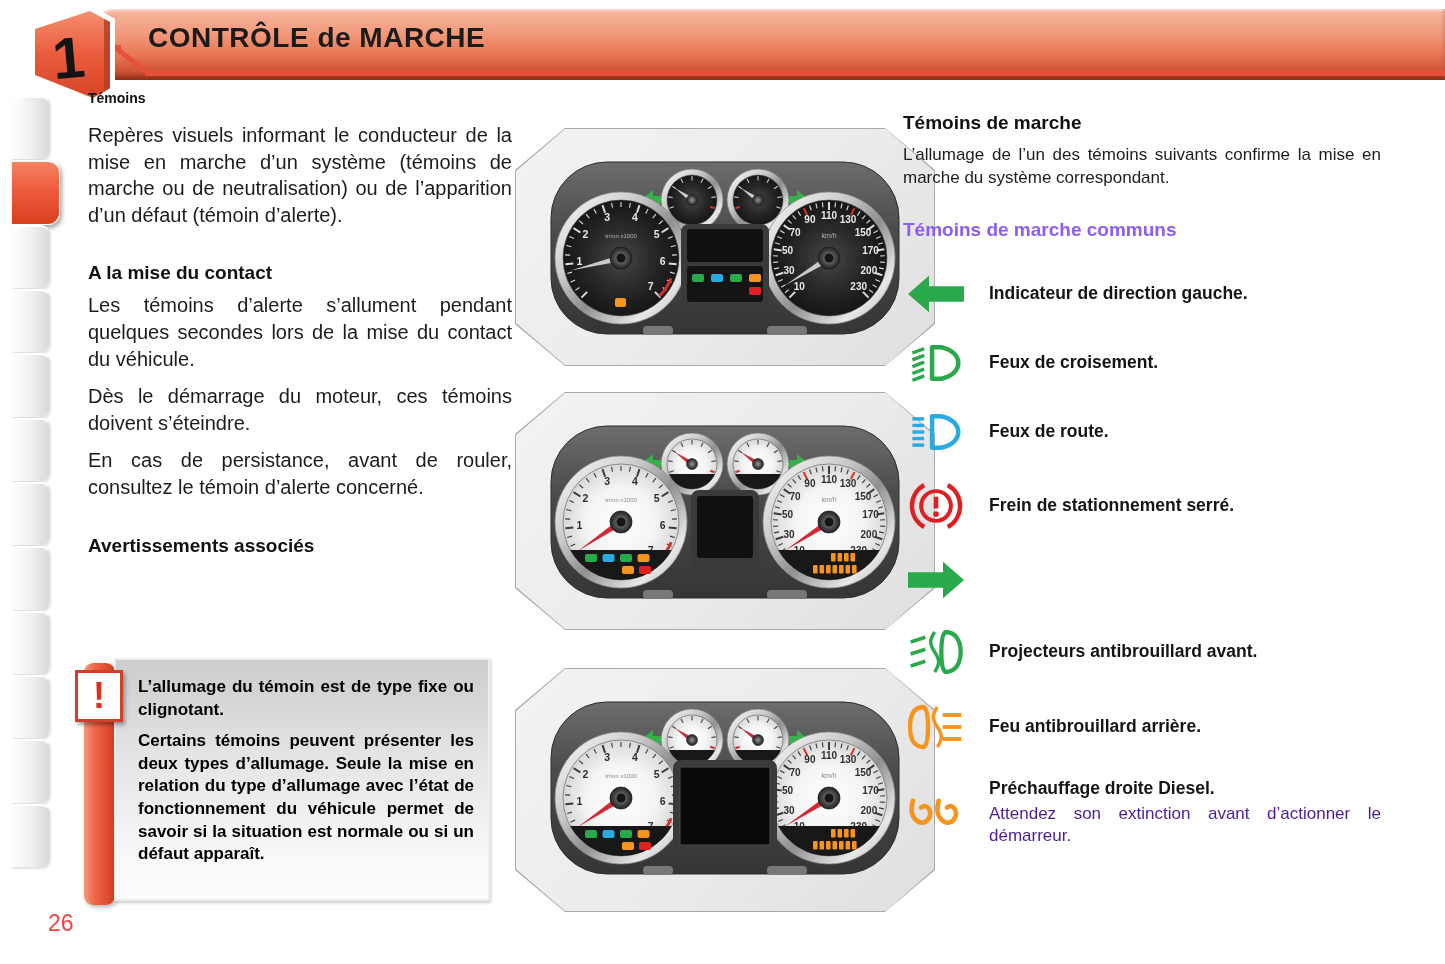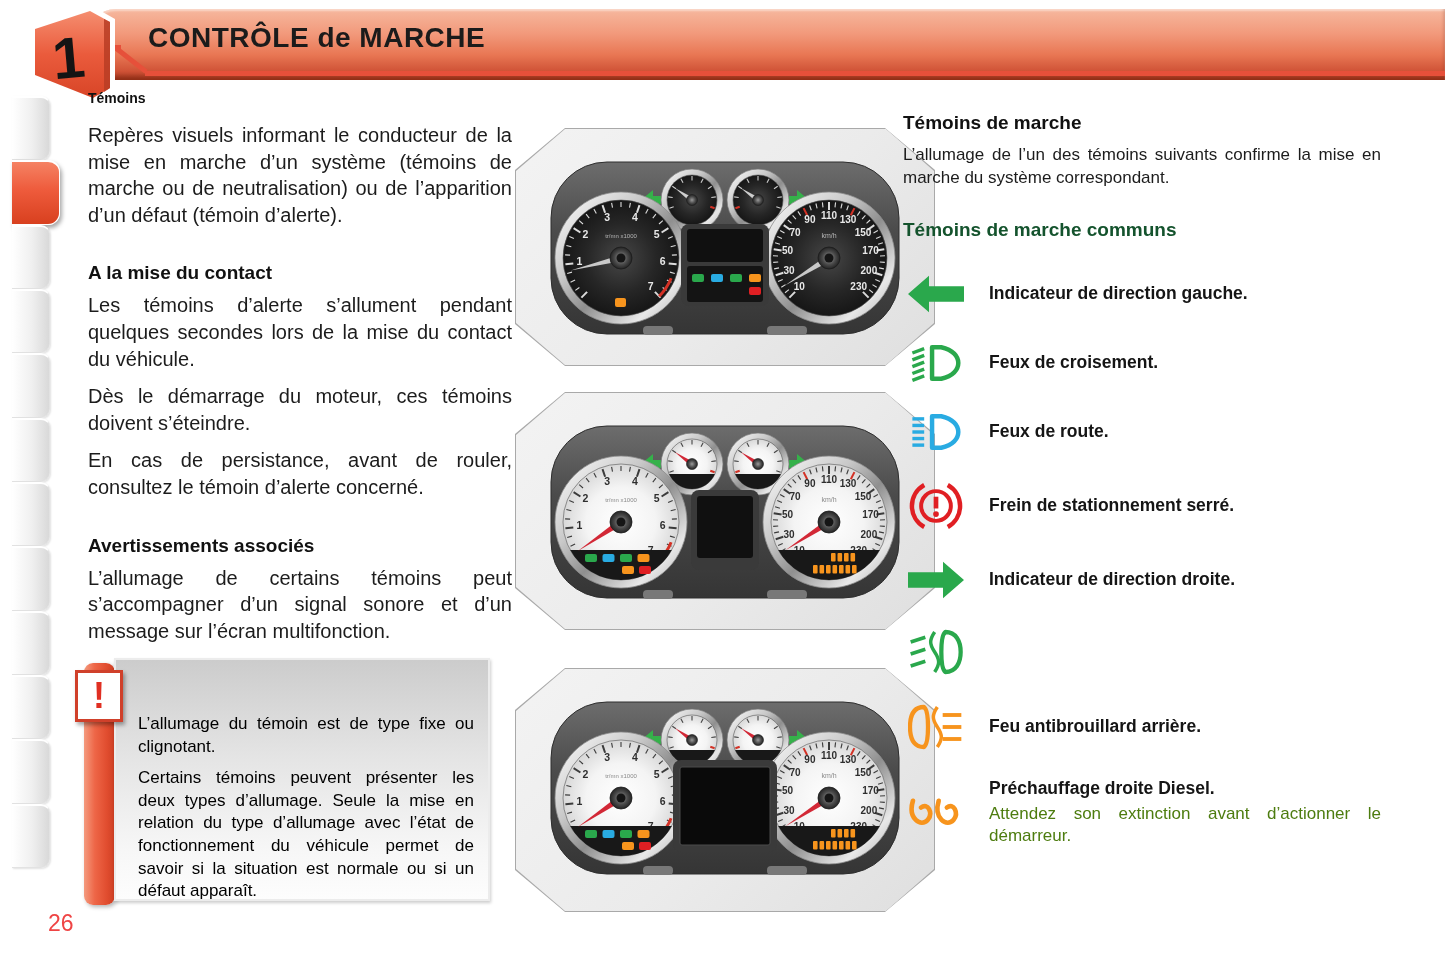--- a/index.html
+++ b/index.html
@@ -35,47 +35,47 @@
   .para{font-size:20px;line-height:1.33;text-align:justify;margin:0 0 11px 0;}
 
   
   .warning-box{position:absolute;left:84px;top:658px;width:406px;height:247px;}
   .warn-bar{position:absolute;left:0;top:5px;width:31px;height:242px;border-radius:9px;
     background:linear-gradient(90deg,#f49a7e 0%,#ee6647 35%,#e04c2e 75%,#cc3f24 100%);
     box-shadow:2px 2px 4px rgba(0,0,0,.3);}
   .warn-content{position:absolute;left:30px;top:0;right:0;bottom:4px;
     background:linear-gradient(180deg,#cccccc 0%,#e4e4e4 40%,#f7f7f7 80%,#fdfdfd 100%);
     border:2px solid #ececec;box-shadow:1px 2px 3px rgba(0,0,0,.2);
-    padding:53px 14px 10px 22px;box-sizing:border-box;}
+    padding:16px 14px 10px 22px;box-sizing:border-box;font-weight:bold;}
   .warn-content .para{font-size:17px;margin-bottom:9px;}
   .excl-box{position:absolute;left:-9px;top:12px;width:42px;height:46px;background:#fff;
     border:3px solid #d0402a;box-shadow:2px 3px 4px rgba(0,0,0,.35);
     display:flex;align-items:center;justify-content:center;}
   .excl-glyph{color:#e02f22;font-size:36px;font-weight:bold;line-height:1;}
 
   
   .cluster-figures{position:absolute;left:0;top:0;width:0;height:0;}
   .cluster-card{position:absolute;left:515px;width:420px;
     clip-path:polygon(50px 0,370px 0,100% 42px,100% calc(100% - 42px),370px 100%,50px 100%,0 calc(100% - 42px),0 42px);
     background:#a9a9a9;}
   .cluster-card-in{position:absolute;inset:1px;
     clip-path:polygon(49px 0,370px 0,100% 42px,100% calc(100% - 42px),370px 100%,49px 100%,0 calc(100% - 42px),0 42px);
     background:linear-gradient(135deg,#f3f3f3 0%,#ebebeb 55%,#dfdfdf 100%);}
   .cluster-card svg{position:absolute;inset:0;}
 
   
   .right-col{position:absolute;left:903px;top:112px;width:478px;color:#1c1c1c;}
   .rc-h{font-size:19px;font-weight:bold;color:#111;margin:0 0 10px 0;}
   .rc-p{font-size:17px;line-height:1.33;text-align:justify;margin:0 0 30px 0;}
-  .rc-h2{font-size:19px;font-weight:bold;color:#14532d;margin:0 0 32px 0;}
+  .rc-h2{font-size:19px;font-weight:bold;color:#8b5cf6;margin:0 0 32px 0;}
   .tt-row{display:flex;align-items:center;margin-bottom:27px;}
   .tt-icon{width:66px;min-width:66px;margin-right:20px;display:flex;justify-content:center;align-items:center;}
   .tt-text{flex:1;}
   .tt-label{font-size:17.5px;font-weight:bold;color:#151515;line-height:1.25;}
-  .tt-desc{font-size:17px;color:#4d7c0f;line-height:1.3;text-align:justify;margin-top:3px;}
+  .tt-desc{font-size:17px;color:#4c1d95;line-height:1.3;text-align:justify;margin-top:3px;}
 
   .page-number{position:absolute;left:48px;top:910px;font-size:23px;color:#ef4444;}
 </style>
 </head>
 <body>
 
 <div class="page">
 
   <div class="banner">
     <div class="banner-title">CONTRÔLE de MARCHE</div>
@@ -119,21 +119,20 @@
         <div class="para">Repères visuels informant le conducteur de la mise en marche d’un système (témoins de marche ou de neutralisation) ou de l’apparition d’un défaut (témoin d’alerte).</div>
       </section>
       <section class="txt-sec">
         <div class="sec-h sub">A la mise du contact</div>
         <div class="para">Les témoins d’alerte s’allument pendant quelques secondes lors de la mise du contact du véhicule.</div>
         <div class="para">Dès le démarrage du moteur, ces témoins doivent s’éteindre.</div>
         <div class="para">En cas de persistance, avant de rouler, consultez le témoin d’alerte concerné.</div>
       </section>
       <section class="txt-sec">
         <div class="sec-h sub">Avertissements associés</div>
-        <div class="para">L’allumage de certains témoins peut s’accompagner d’un signal sonore et d’un message sur l’écran multifonction.</div>
       </section>
     </div>
 
   <div class="warning-box">
     <div class="warn-bar"></div>
     <div class="warn-content">
         <div class="para">L’allumage du témoin est de type fixe ou clignotant.</div>
         <div class="para">Certains témoins peuvent présenter les deux types d’allumage. Seule la mise en relation du type d’allumage avec l’état de fonctionnement du véhicule permet de savoir si la situation est normale ou si un défaut apparaît.</div>
       </div>
     <div class="excl-box">
@@ -755,34 +754,34 @@
           <div class="tt-text">
             <div class="tt-label">Frein de stationnement serré.</div>
           </div>
         </div>
         <div class="tt-row">
           <div class="tt-icon">
             <svg width="62" height="42" viewBox="0 0 44 30">
               <polygon points="42,15 27,2 27,9.5 2,9.5 2,20.5 27,20.5 27,28" fill="#2aa84c"></polygon>
             </svg>
           </div>
-          <div class="tt-text">
-            <div class="tt-label">Indicateur de direction droite.</div>
-          </div>
         </div>
         <div class="tt-row">
           <div class="tt-icon">
             <svg width="56" height="48" viewBox="0 0 42 36">
      <path d="M28 3 C36 3 39.5 10 39.5 18 C39.5 26 36 33 28 33 C24 30 24 6 28 3 Z" fill="none" stroke="#2aa84c" stroke-width="3.2" stroke-linejoin="round"></path>
      <path d="M20 3 C16 9 16 12 20 18 C24 24 24 27 20 33" fill="none" stroke="#2aa84c" stroke-width="2.6"></path>
      <line x1="13" y1="7" x2="2" y2="10.5" stroke="#2aa84c" stroke-width="2.8"></line>
               <line x1="13" y1="16" x2="2" y2="19.5" stroke="#2aa84c" stroke-width="2.8"></line>
               <line x1="13" y1="25" x2="2" y2="28.5" stroke="#2aa84c" stroke-width="2.8"></line>
             </svg>
           </div>
+          <div class="tt-text">
+            <div class="tt-label">Projecteurs antibrouillard avant.</div>
+          </div>
         </div>
         <div class="tt-row">
           <div class="tt-icon">
             <svg width="56" height="48" viewBox="0 0 42 36">
      <path d="M12 3 C4 3 1.5 10 1.5 18 C1.5 26 4 33 12 33 C16 30 16 6 12 3 Z" fill="none" stroke="#f7941d" stroke-width="3.2" stroke-linejoin="round"></path>
      <path d="M22 3 C18 9 18 12 22 18 C26 24 26 27 22 33" fill="none" stroke="#f7941d" stroke-width="2.6"></path>
      <line x1="26" y1="9" x2="40" y2="9" stroke="#f7941d" stroke-width="2.9"></line>
               <line x1="26" y1="18" x2="40" y2="18" stroke="#f7941d" stroke-width="2.9"></line>
               <line x1="26" y1="27" x2="40" y2="27" stroke="#f7941d" stroke-width="2.9"></line>
             </svg>

